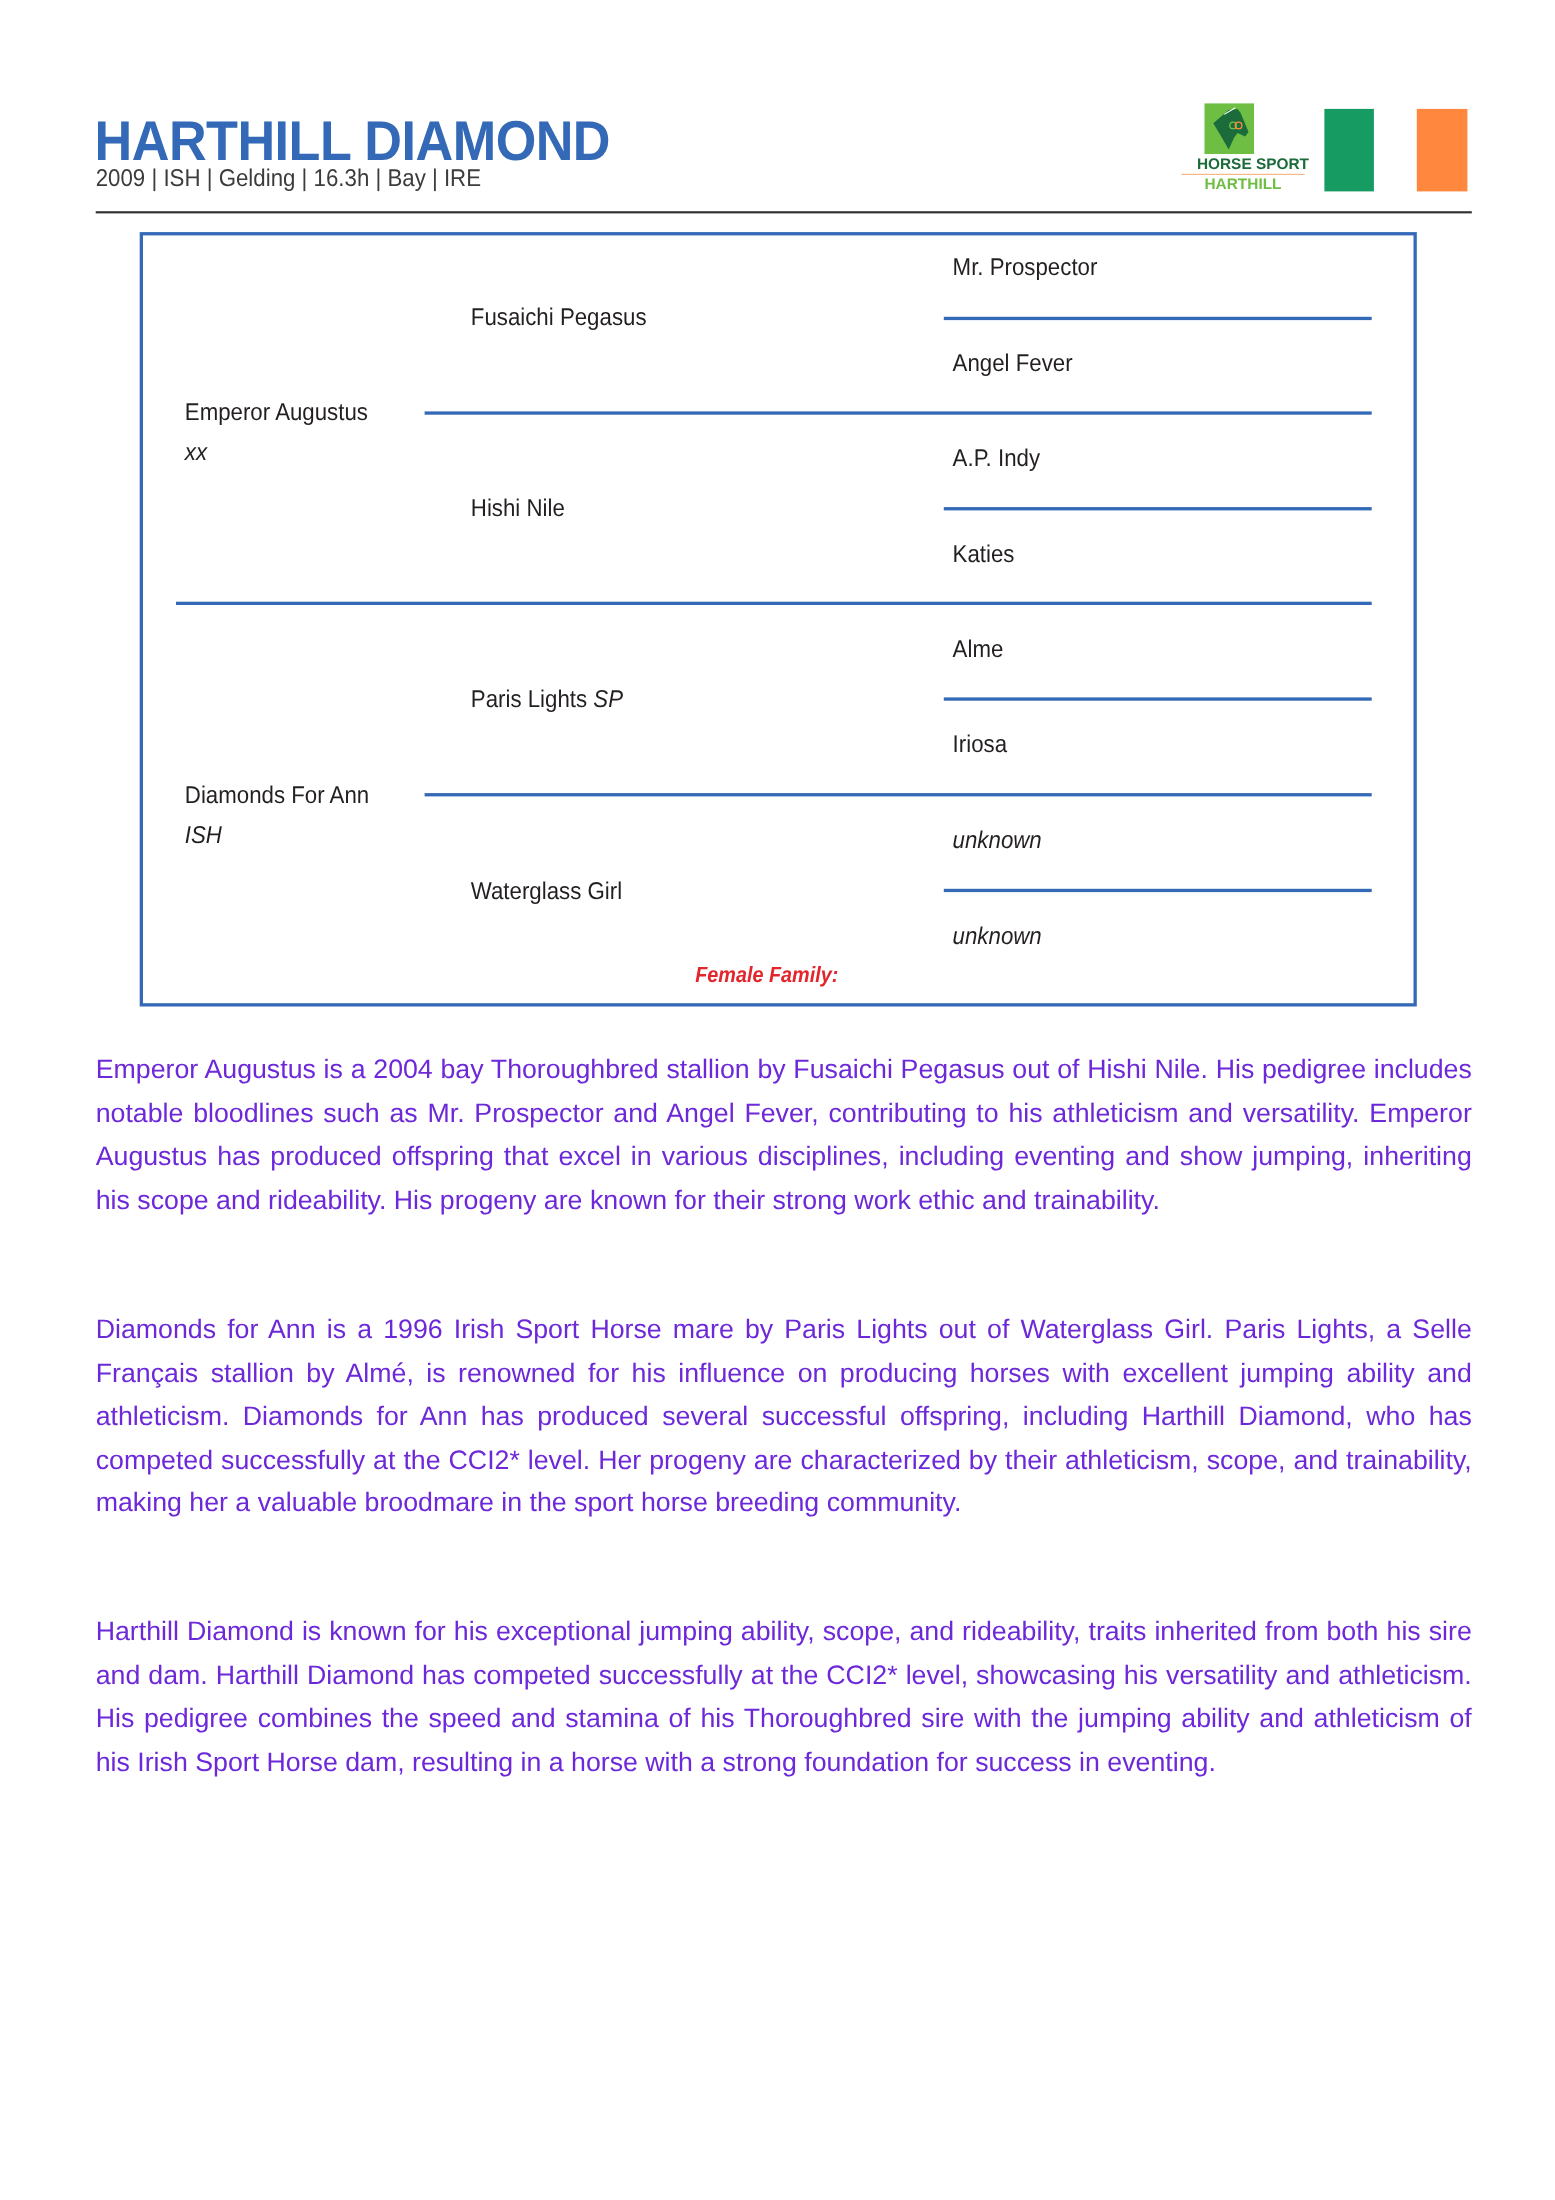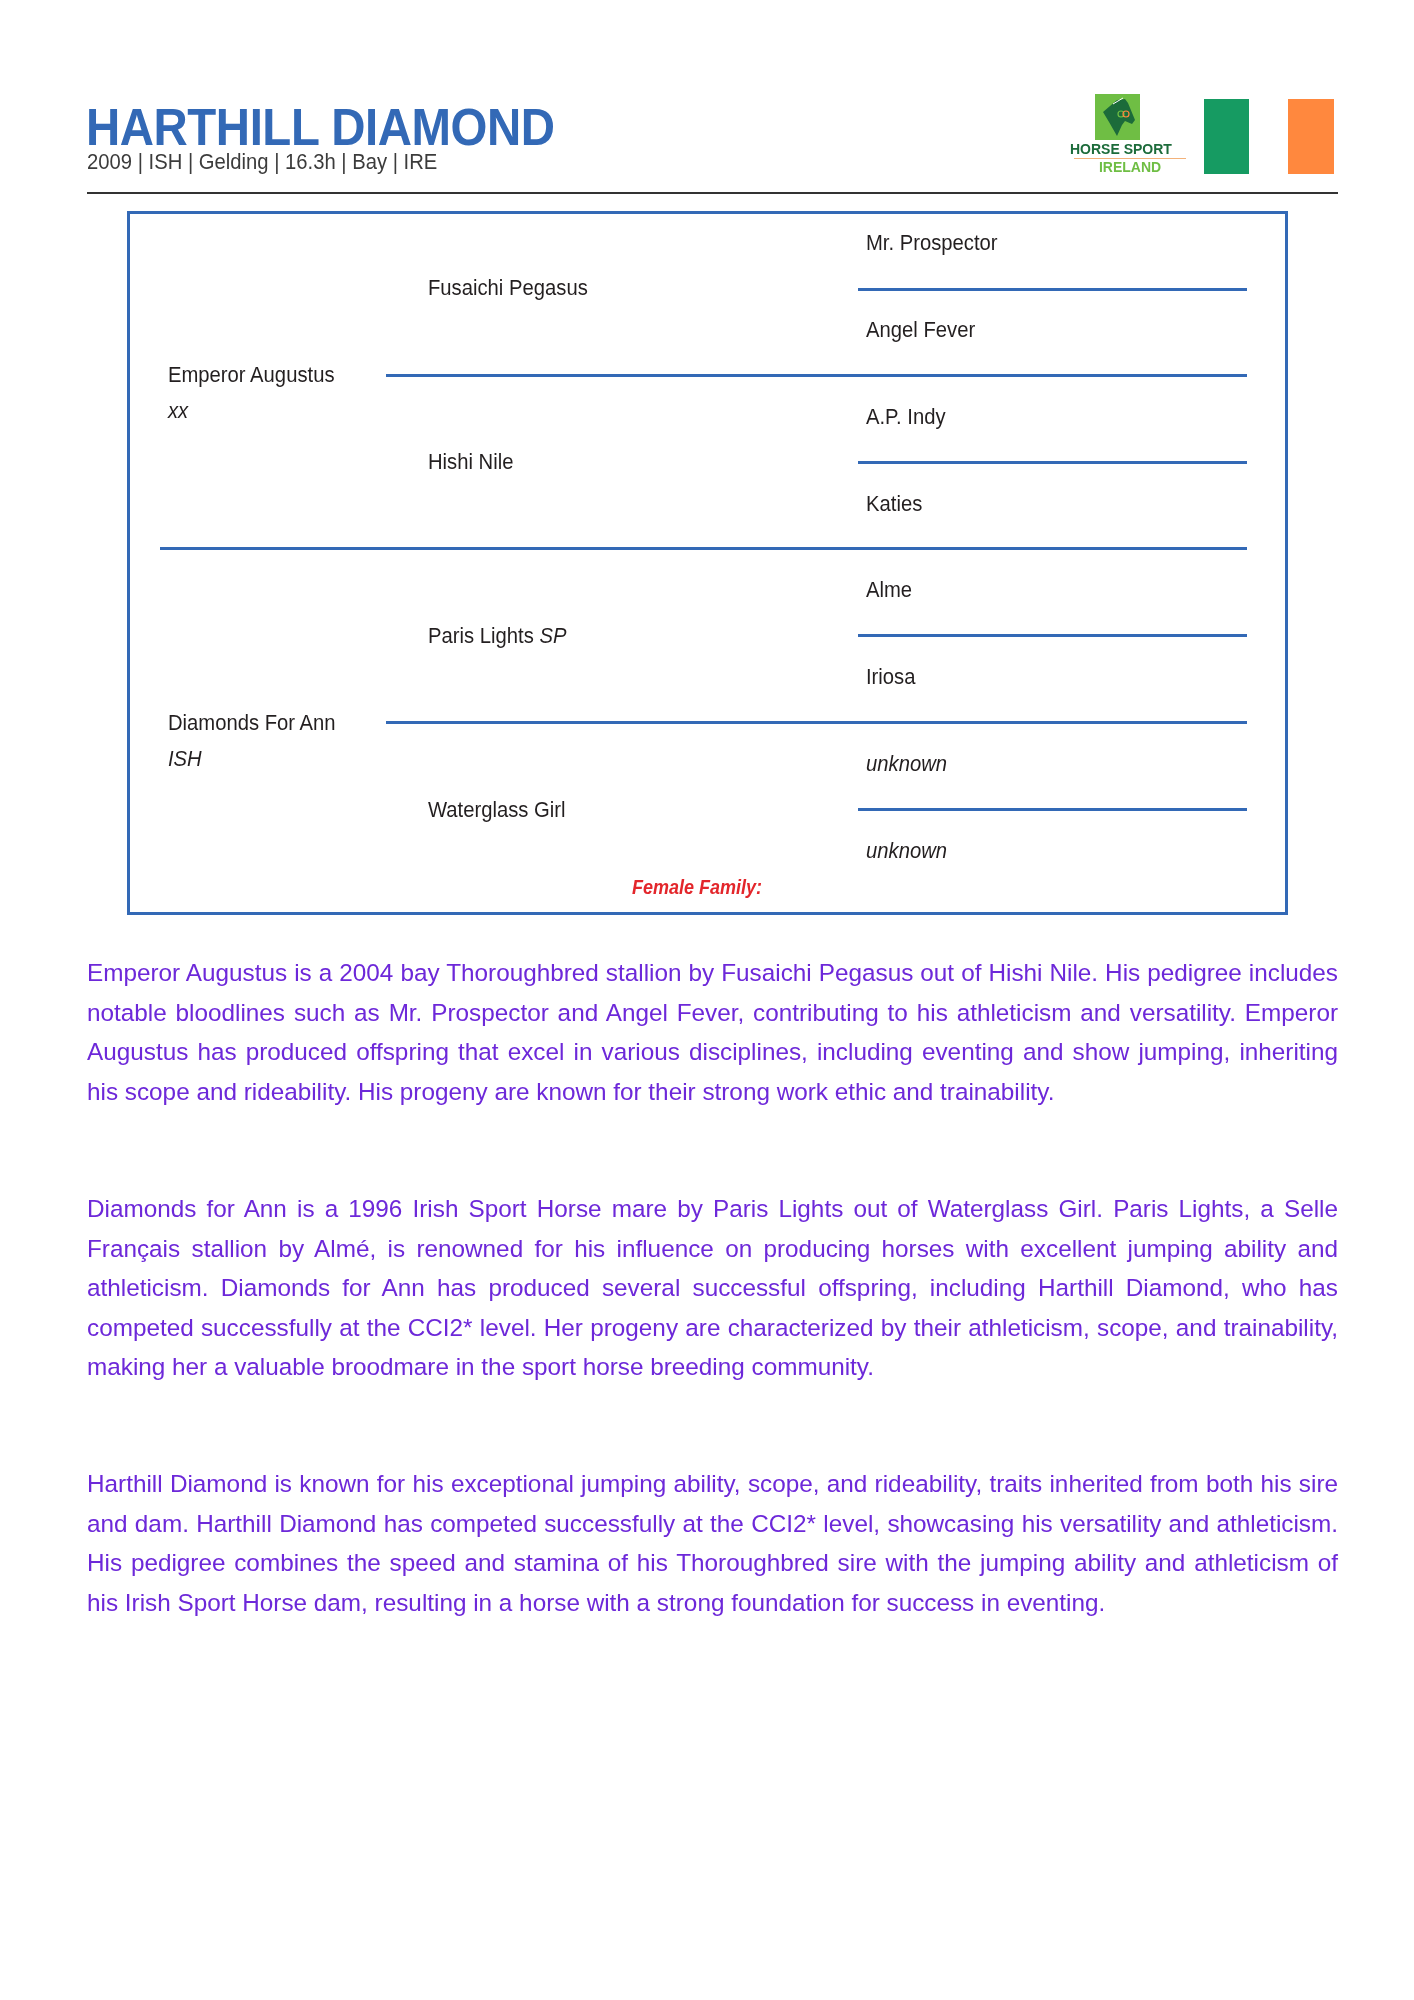--- a/index.html
+++ b/index.html
@@ -6,21 +6,21 @@
   body { width:1414px; height:2000px; position:relative; overflow:hidden;
          font-family:"Liberation Sans", "DejaVu Sans", sans-serif; color:#231f20; }
   .abs { position:absolute; }
   .title { left:86px; top:100px; font-size:51px; font-weight:bold; color:#3369b6;
            letter-spacing:-0.5px; line-height:56px; white-space:nowrap; transform:scaleX(0.93); transform-origin:left top; }
   .subtitle { left:87px; top:149px; font-size:22px; color:#3c3c3c; line-height:26px; white-space:nowrap; transform:scaleX(0.92); transform-origin:left top; }
   .header-rule { left:87px; top:192px; width:1251px; height:2px; background:#333333; }
 
   .logo { left:1070px; top:94px; width:120px; height:84px; }
   .logo-square { position:absolute; left:25px; top:0; width:45px; height:46px; background:#6fbe44; }
-  .logo-text1 { position:absolute; left:0; top:47px; width:120px; text-align:left; font-size:14px; font-weight:bold; color:#1c6b3a; white-space:nowrap; line-height:16px; }
+  .logo-text1 { position:absolute; left:0; top:47px; width:120px; text-align:right; font-size:14px; font-weight:bold; color:#1c6b3a; white-space:nowrap; line-height:16px; }
   .logo-underline { position:absolute; left:4px; top:64px; width:112px; height:1px; background:#f3b27a; }
   .logo-text2 { position:absolute; left:0; top:65px; width:120px; text-align:center; font-size:14px; font-weight:bold; color:#6fbe44; line-height:16px; }
   .flag-green { left:1204px; top:99px; width:45px; height:75px; background:#169b62; }
   .flag-orange { left:1288px; top:99px; width:46px; height:75px; background:#ff883e; }
 
   .pedigree-box { left:127px; top:211px; width:1155px; height:698px; border:3px solid #3369b6; }
   .hline { position:absolute; height:3px; background:#3369b6; }
   .ped-text { position:absolute; font-size:22px; line-height:26px; white-space:nowrap; color:#231f20; transform:scaleX(0.92); transform-origin:left top; }
   .ped-italic { font-style:italic; }
   .female-family { position:absolute; font-size:20px; font-weight:bold; font-style:italic; color:#e3262b; white-space:nowrap; transform:scaleX(0.9); transform-origin:left top; }
@@ -38,21 +38,21 @@
   <div class="logo-square">
     <svg width="45" height="46" viewBox="0 0 45 46">
       <path d="M8 18 L22 6 L30 5 L33 9 L40 26 L37 30 L30 27 L27 31 L22 42 L14 28 Z" fill="#1c6b3a"></path>
       <path d="M18 10 L28 4" stroke="#ffffff" stroke-width="1" fill="none"></path>
       <circle cx="26" cy="20" r="3" fill="none" stroke="#6fbe44" stroke-width="1.2"></circle>
       <circle cx="31" cy="20" r="3" fill="none" stroke="#ff883e" stroke-width="1.2"></circle>
     </svg>
   </div>
   <div class="logo-text1">HORSE SPORT</div>
   <div class="logo-underline"></div>
-  <div class="logo-text2">IRELAND</div>
+  <div class="logo-text2">HARTHILL</div>
 </div>
 <div class="abs flag-green"></div>
 <div class="abs flag-orange"></div>
 
 <div class="abs header-rule"></div>
 
 <div class="abs pedigree-box">
 
   <div class="ped-text" style="left:38px; top:148px;">Emperor Augustus</div>
   <div class="ped-text ped-italic" style="left:38px; top:184px;">xx</div>

